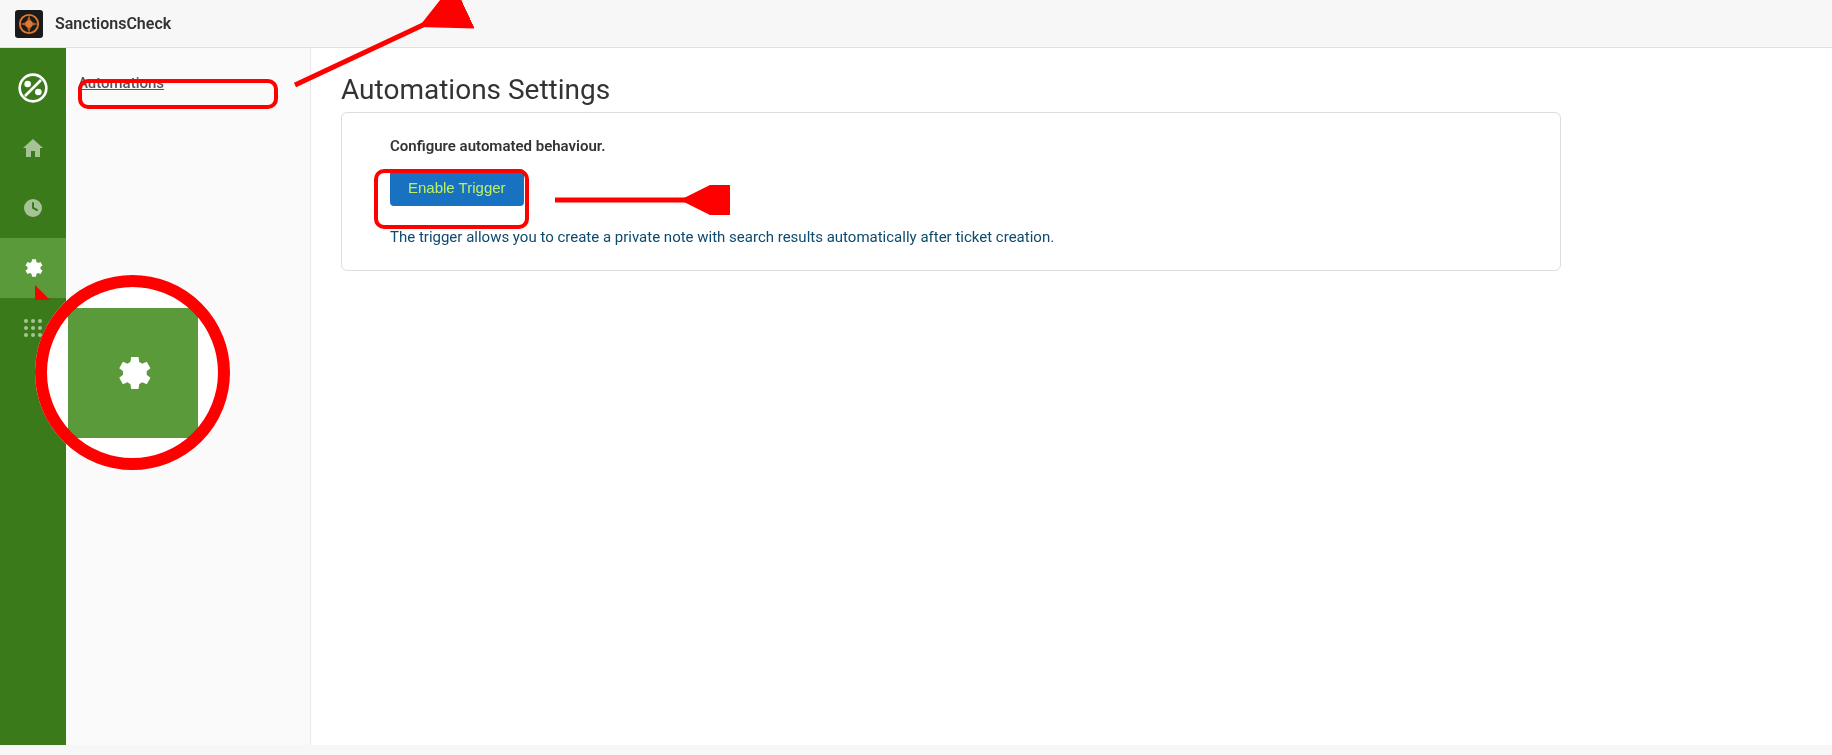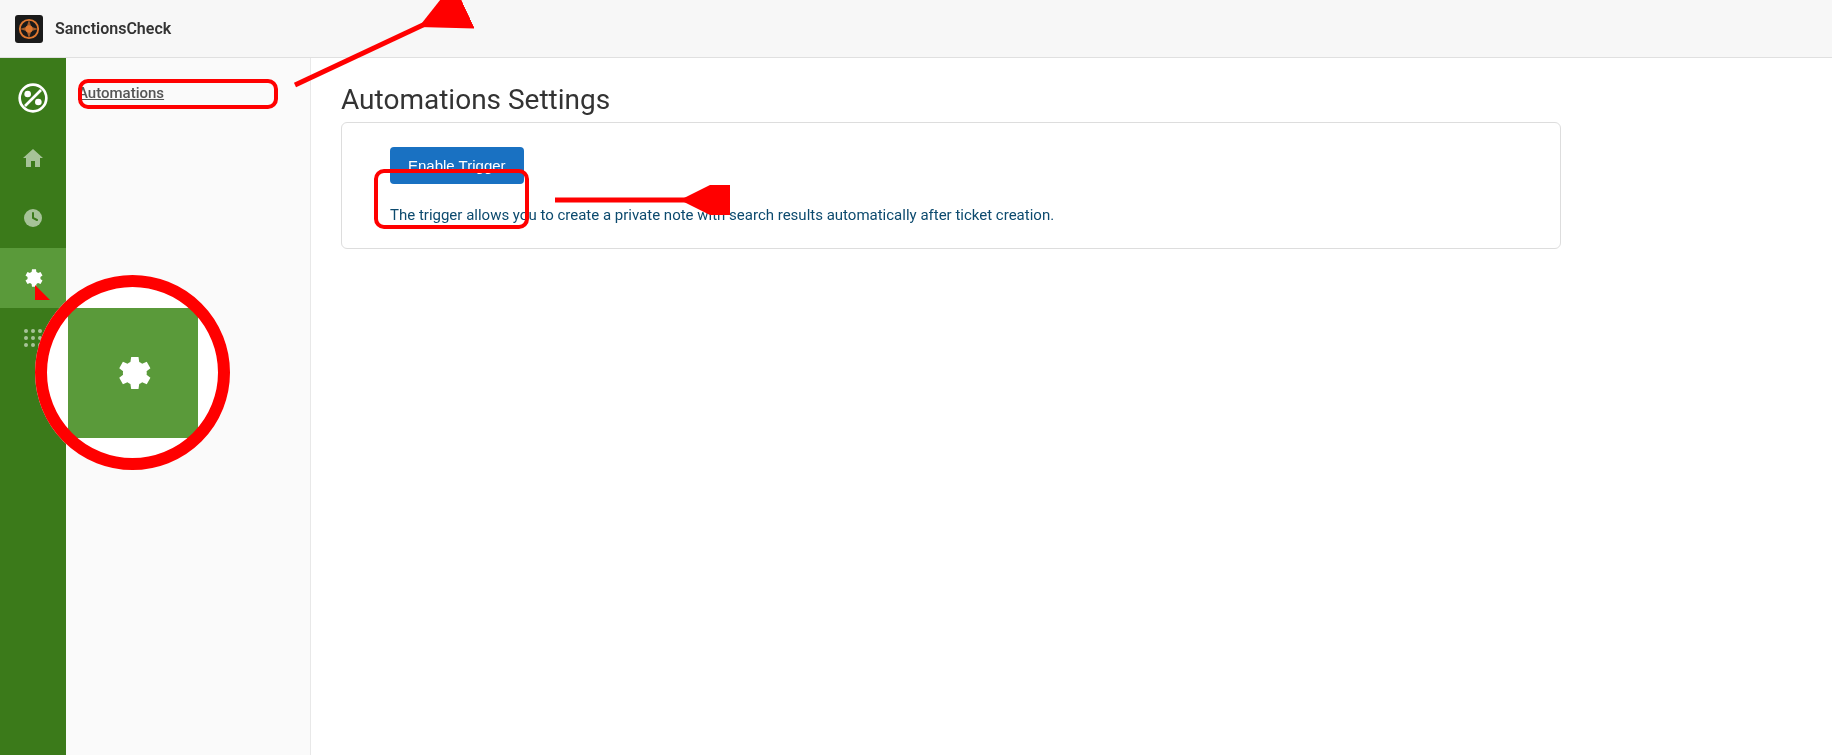--- a/index.html
+++ b/index.html
@@ -11,21 +11,21 @@
       font-family: -apple-system, BlinkMacSystemFont, "Segoe UI", Roboto, Helvetica, Arial, sans-serif;
       background: #f7f7f7;
       width: 1832px;
       height: 755px;
       overflow: hidden;
       position: relative;
     }
     
     
     .header {
-      height: 58px;
+      height: 48px;
       background: #f7f7f7;
       border-bottom: 1px solid #e0e0e0;
       display: flex;
       align-items: center;
       padding: 0 15px;
     }
     .header-logo {
       width: 28px;
       height: 28px;
       background: #1a1a1a;
@@ -125,21 +125,21 @@
       max-width: 1220px;
     }
     .panel-label {
       font-size: 15px;
       font-weight: 600;
       color: #333;
       margin-bottom: 14px;
     }
     .btn-primary {
       background: #1971c2;
-      color: #ffffff;
+      color: #bef264;
       border: none;
       padding: 10px 18px;
       border-radius: 4px;
       font-size: 15px;
       cursor: pointer;
     }
     .description {
       margin-top: 22px;
       font-size: 15px;
       color: #0c4a6e;
@@ -240,20 +240,21 @@
     </div>
   </div>
 
   <div class="sub-sidebar">
     <div class="sub-item active">Automations</div>
   </div>
 
   <div class="main">
     <h1 class="page-title">Automations Settings</h1>
     <div class="panel">
+      <div class="panel-label">Configure automated behaviour.</div>
       <button class="btn-primary">Enable Trigger</button>
       <div class="description">The trigger allows you to create a private note with search results automatically after ticket creation.</div>
     </div>
   </div>
 </div>
 
 <div class="annotation" style="left:78px; top:79px; width:200px; height:30px;"></div>
 
 <div class="annotation" style="left:374px; top:169px; width:155px; height:60px;"></div>
 

